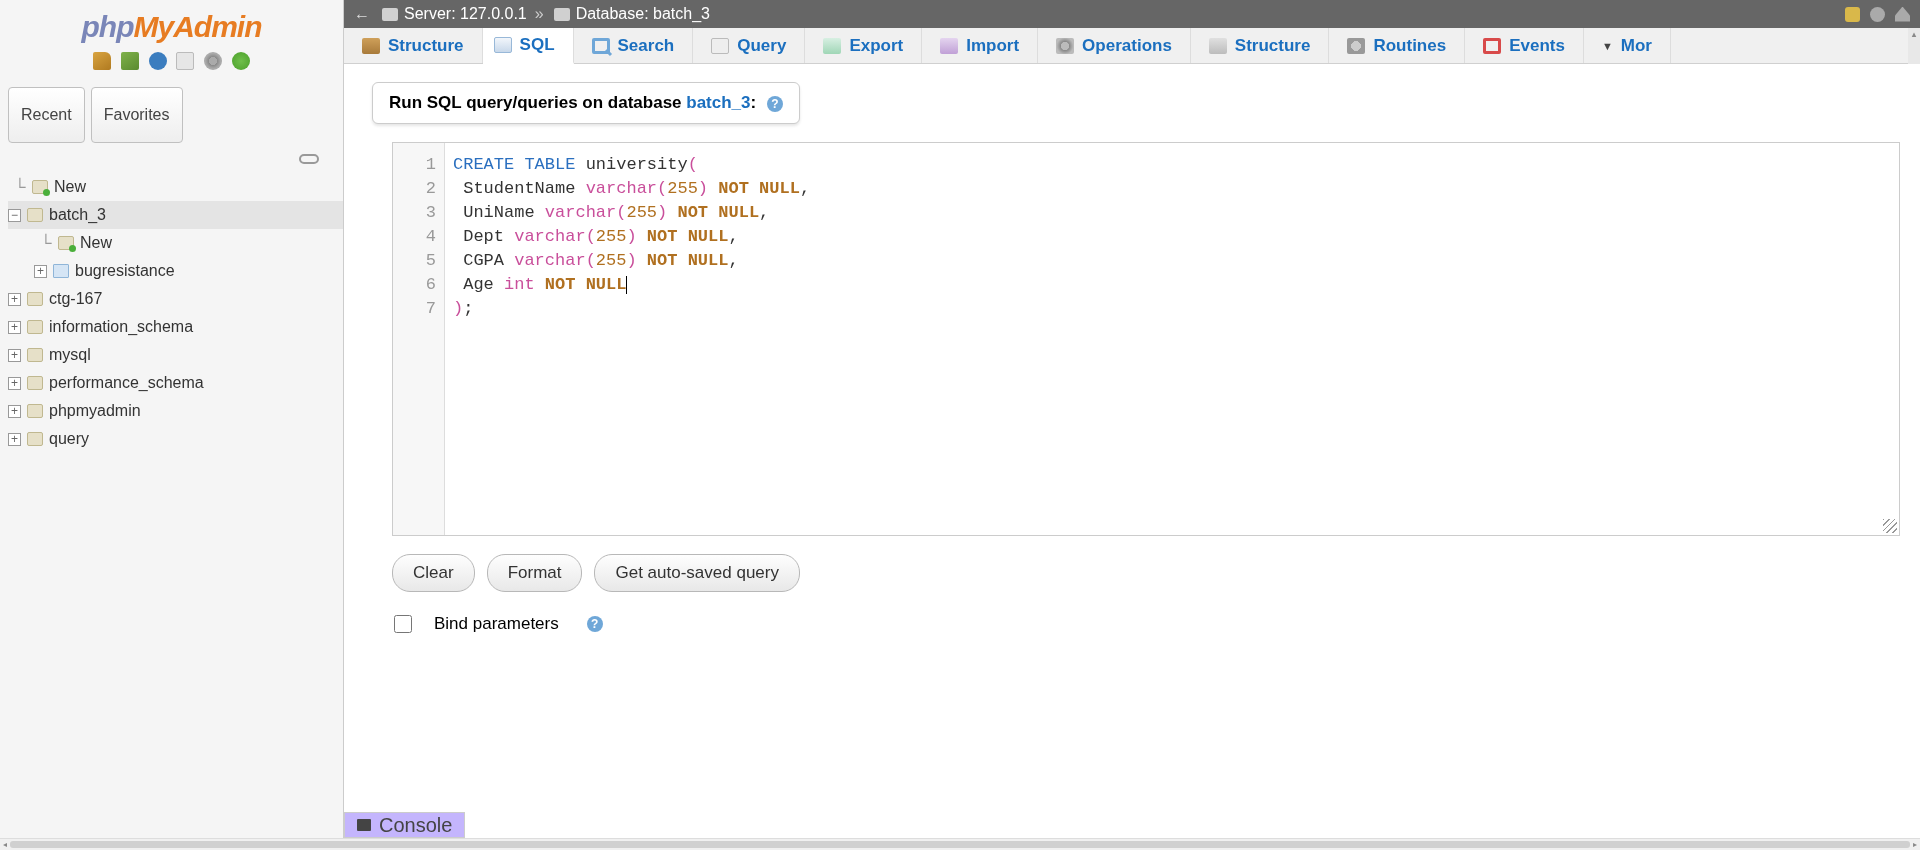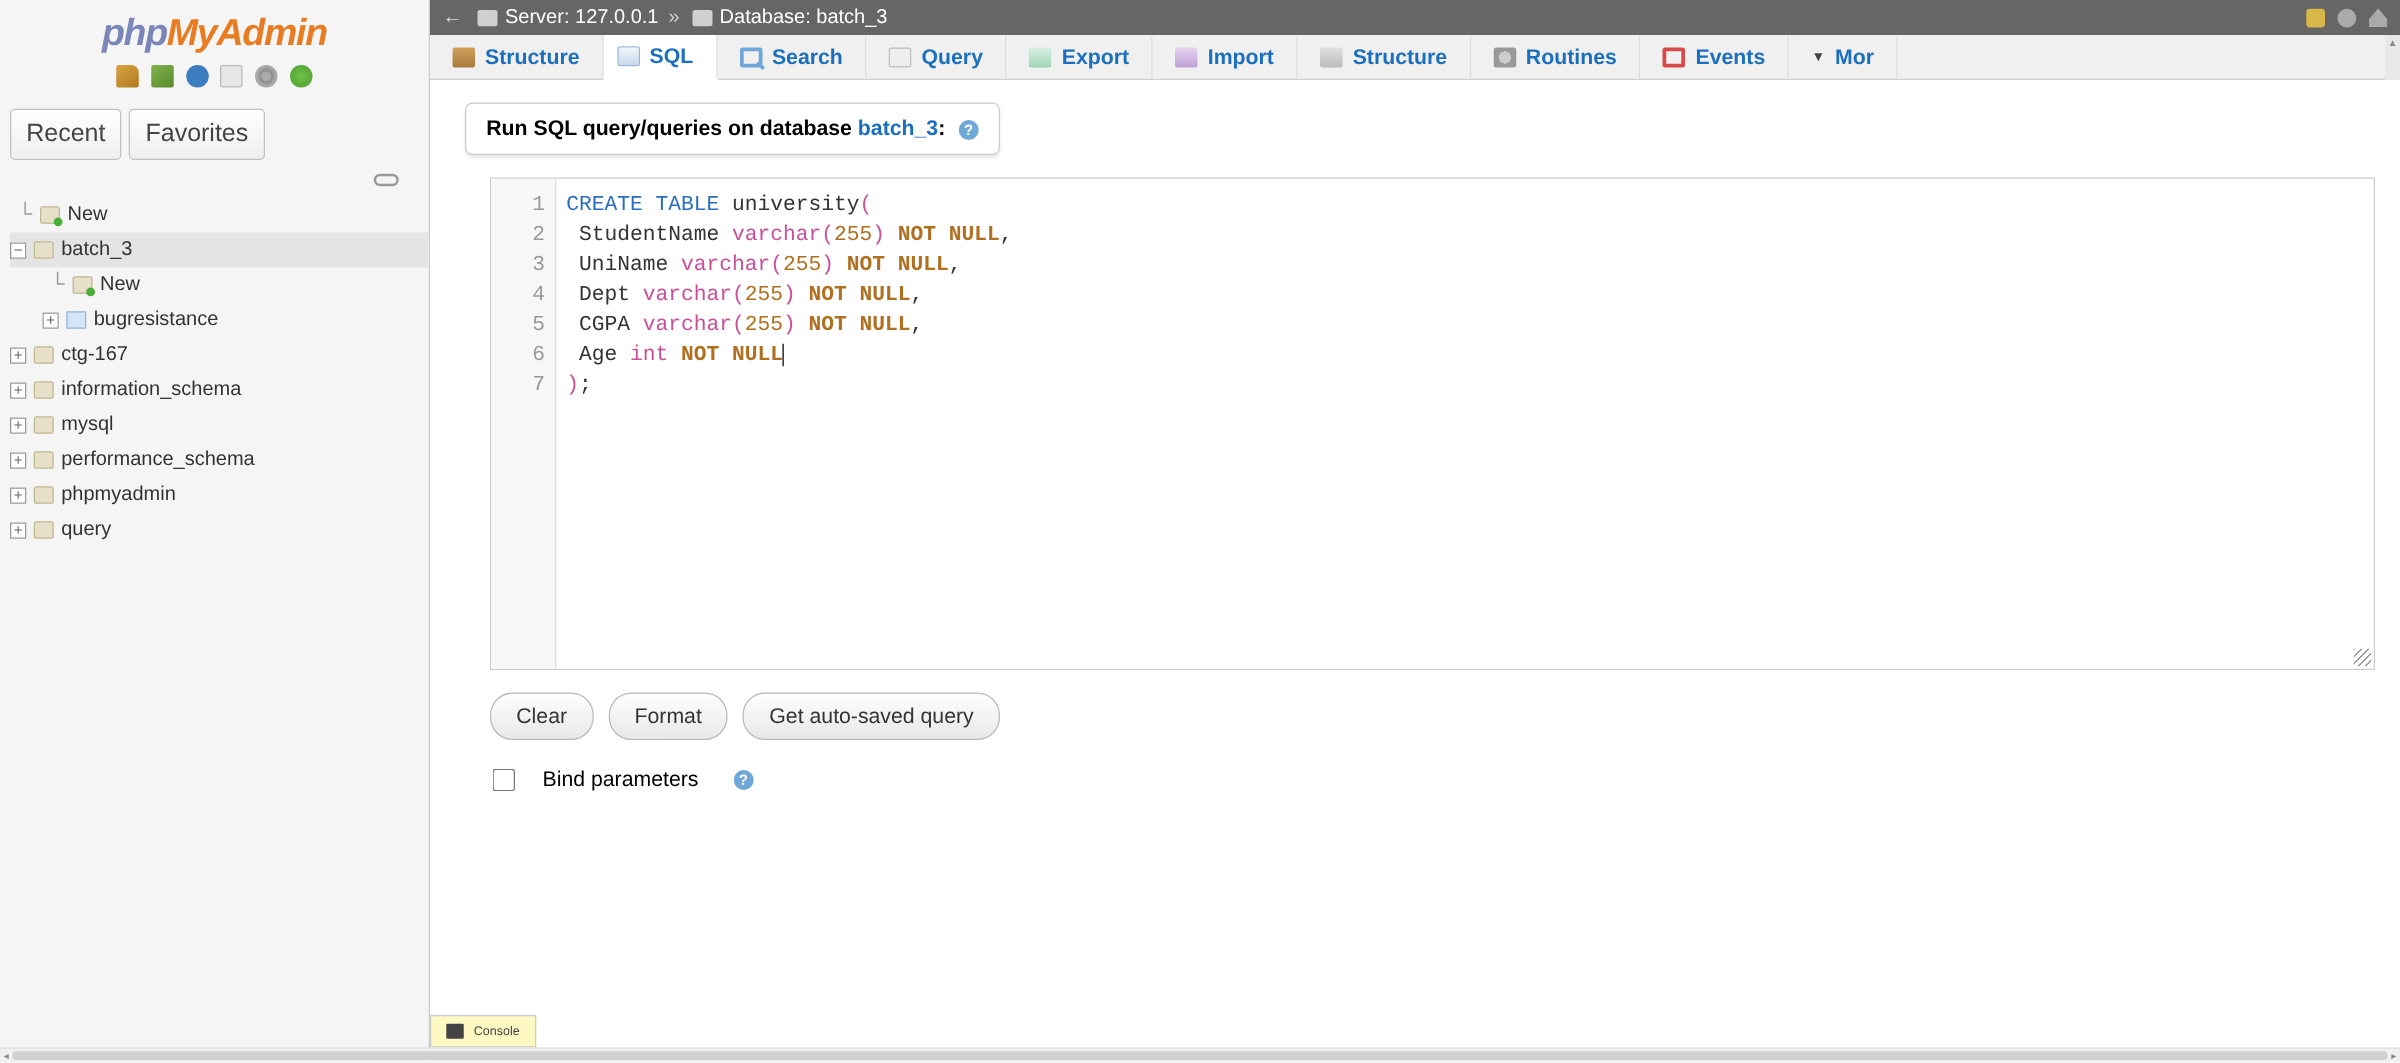--- a/index.html
+++ b/index.html
@@ -32,22 +32,22 @@
 .sidebar-icons span { display: inline-block; width: 18px; height: 18px; margin: 0 3px; cursor: pointer; }
 .ic-home { background: linear-gradient(145deg,#d9a441,#b07a20); border-radius: 2px 6px 2px 2px; }
 .ic-exit { background: linear-gradient(145deg,#7fb24a,#5a8a2f); border-radius: 2px; }
 .ic-docs { background: #3b7dbf; border-radius: 50%; }
 .ic-page { background: #e6e6e6; border: 1px solid #bbb; border-radius: 2px; }
 .ic-gear2 { background: radial-gradient(circle,#aaa 30%,#888 32%,#aaa 60%); border-radius: 50%; }
 .ic-reload { background: radial-gradient(circle,#6fbf4a,#4a9f2a); border-radius: 50%; }
 
 .recent-fav { display: flex; margin: 6px 8px; gap: 6px; }
 .recent-fav a {
-  flex: 0 0 auto; padding: 8px 12px; border: 1px solid #c0c0c0; border-radius: 4px;
-  background: linear-gradient(#fff,#eee); color: #444; font-size: 20px; text-decoration: none; cursor: pointer;
+  flex: 0 0 auto; padding: 18px 12px; border: 1px solid #c0c0c0; border-radius: 4px;
+  background: linear-gradient(#fff,#eee); color: #444; font-size: 16px; text-decoration: none; cursor: pointer;
 }
 .sep-link { text-align: right; padding: 2px 24px; }
 .link-chain { display:inline-block; width:20px; height:10px; border:2px solid #999; border-radius:6px; }
 
 .db-tree { padding: 4px 0 0 8px; font-size: 16px; color: #333; }
 .db-tree .tree-row { display:flex; align-items:center; height:28px; cursor:pointer; }
 .db-tree .tree-row.selected { background: #e4e4e4; }
 .branch { display:inline-block; width:24px; text-align:center; color:#999; }
 .expander {
   display:inline-block; width:13px; height:13px; border:1px solid #999;
@@ -146,22 +146,22 @@
 .pill-btn {
   border:1px solid #b8b8b8; border-radius:18px; padding:8px 20px;
   background:linear-gradient(#fefefe,#e8e8e8); font-size:17px; color:#333; cursor:pointer;
 }
 
 .bind-row { margin:22px 0 0 22px; display:flex; align-items:center; gap:22px; font-size:17px; }
 .bind-row input[type=checkbox] { width:18px; height:18px; }
 
 
 .console-bar {
-  position:absolute; bottom:12px; left:0; height:26px; background:#fef9c3;
-  border:1px solid #ccc; padding:0 12px; display:flex; align-items:center; font-size:10px; color:#444;margin-top:24px;
+  position:absolute; bottom:12px; left:0; height:26px; background:#c4b5fd;
+  border:1px solid #ccc; padding:0 12px; display:flex; align-items:center; font-size:20px; color:#444;margin-top:24px;
 }
 .console-bar .ci { display:inline-block; width:14px; height:12px; background:#444; margin-right:8px; border-radius:1px; }
 
 .bottom-scrollbar {
   position:absolute; bottom:0; left:0; right:0; height:12px; background:#f0f0f0;
   border-top:1px solid #ddd;
 }
 .bottom-scrollbar .thumb { position:absolute; left:10px; right:10px; top:2px; bottom:2px; background:#d0d0d0; border-radius:3px; }
 .bottom-scrollbar .arr { position:absolute; top:0; width:10px; height:12px; font-size:8px; color:#888; line-height:12px; text-align:center; }
 .bottom-scrollbar .al { left:0; }
@@ -288,20 +288,24 @@
         </div>
       <div class="tab">
           <span class="ti ti-export"></span>
           <span>Export</span>
         </div>
       <div class="tab">
           <span class="ti ti-import"></span>
           <span>Import</span>
         </div>
       <div class="tab">
+          <span class="ti ti-ops"></span>
+          <span>Operations</span>
+        </div>
+      <div class="tab">
           <span class="ti ti-priv"></span>
           <span>Structure</span>
         </div>
       <div class="tab">
           <span class="ti ti-rout"></span>
           <span>Routines</span>
         </div>
       <div class="tab">
           <span class="ti ti-events"></span>
           <span>Events</span>

